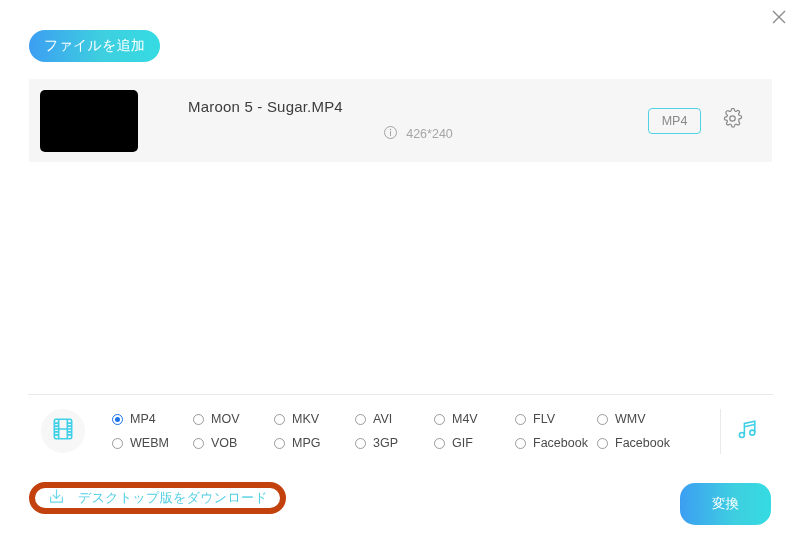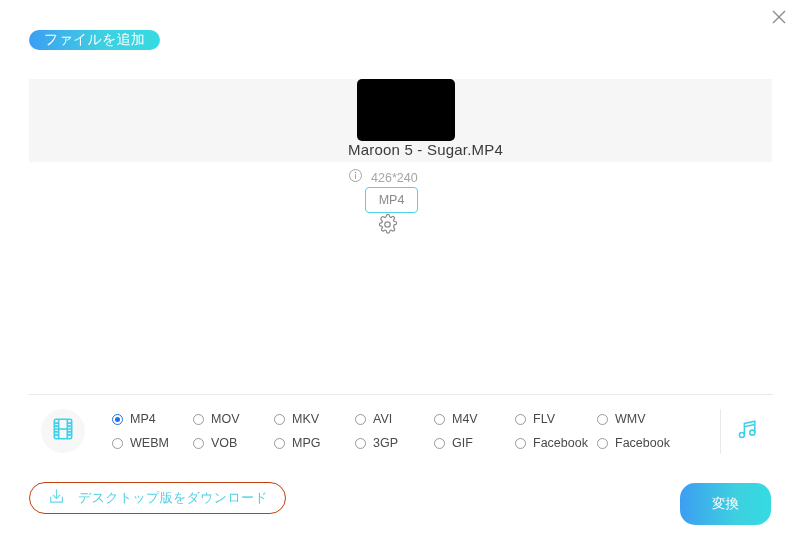--- a/index.html
+++ b/index.html
@@ -16,45 +16,45 @@
     position: absolute; top: 4px; right: 8px;
     width: 26px; height: 26px;
     display: flex; align-items: center; justify-content: center;
     cursor: pointer;
   }
   .close-btn svg { display: block; }
 
   
   .addfile-btn {
     position: absolute; left: 29px; top: 30px;
-    height: 20px; padding: 0 15px;
+    height: 32px; padding: 0 15px;
     display: flex; align-items: center; justify-content: center;
     border-radius: 16px;
     background: linear-gradient(90deg, #3c9ef2 0%, #3ecfe0 55%, #35dbe2 100%);
     color: #ffffff; font-size: 14px; letter-spacing: .2px;
     cursor: pointer; white-space: nowrap;
   }
 
   
   .file-row {
     position: absolute; left: 29px; top: 79px;
     width: 743px; height: 83px;
     background: #f6f6f6;
-    display: flex; align-items: center; flex-direction: column;
+    display: flex; align-items: center;
   }
   .thumb {
     width: 98px; height: 62px; margin-left: 11px;
     background: #000000; border-radius: 5px; flex: none;
   }
   .file-meta { margin-left: 50px; flex: 1 1 auto; }
   .file-name {
     font-size: 15px; color: #3c3c3c; letter-spacing: .2px;
     margin-bottom: 10px;
   }
-  .file-sub { display: flex; align-items: center; gap: 8px; }
+  .file-sub { display: flex; align-items: center; gap: 8px; justify-content: center; }
   .file-res { font-size: 12.5px; color: #a6a6a6; }
   .info-icon { display: block; }
 
   .fmt-badge {
     width: 53px; height: 26px; margin-right: 18px;
     border: 1px solid #4fd2e6; border-radius: 4px;
     display: flex; align-items: center; justify-content: center;
     font-size: 12.5px; color: #8a8a8a; cursor: pointer; flex: none;
   }
   .gear-btn {
@@ -107,21 +107,21 @@
   .audio-icon-wrap {
     width: 52px; flex: none;
     display: flex; align-items: center; justify-content: center;
     cursor: pointer;
   }
 
   
   .download-btn {
     position: absolute; left: 29px; top: 482px;
     width: 257px; height: 32px;
-    border: 1px solid #c2410c; border-radius: 16px;
+    border: 6px solid #c2410c; border-radius: 16px;
     display: flex; align-items: center; justify-content: center; gap: 12px;
     cursor: pointer; background: #fff;
   }
   .download-label { font-size: 13px; color: #52cfe4; letter-spacing: .3px; }
   .convert-btn {
     position: absolute; left: 680px; top: 483px;
     width: 91px; height: 42px; border-radius: 15px;
     background: linear-gradient(90deg, #3c9ef2 0%, #3ecfe0 60%, #35dbe2 100%);
     display: flex; align-items: center; justify-content: center;
     color: #fff; font-size: 13.5px; cursor: pointer;

